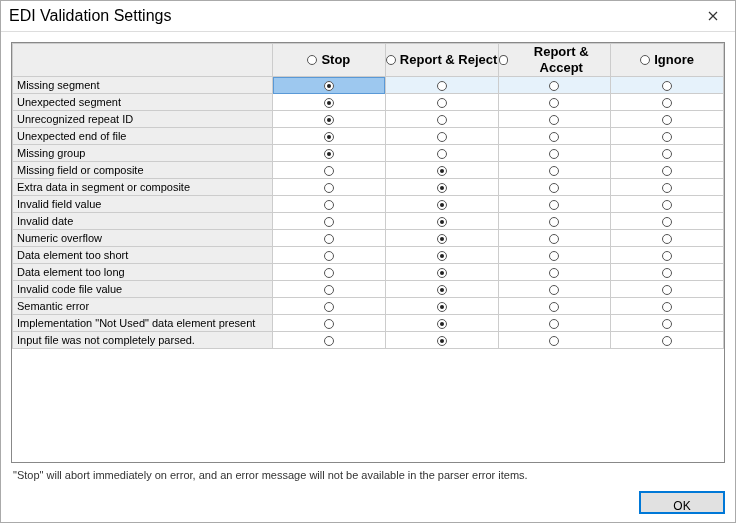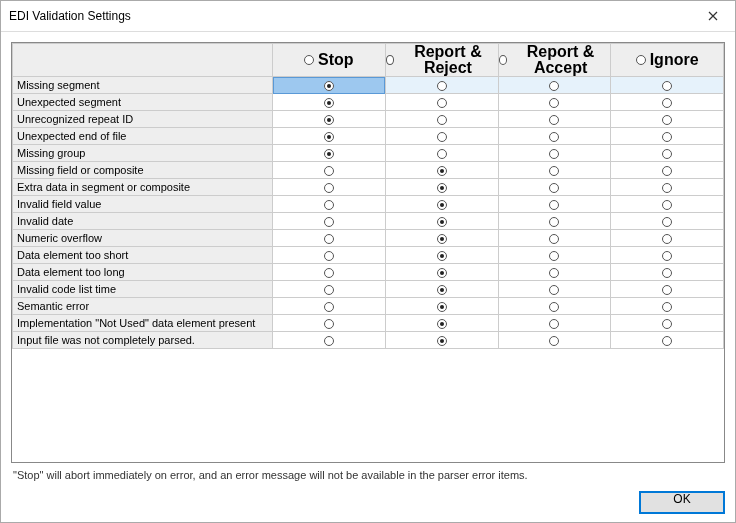--- a/index.html
+++ b/index.html
@@ -24,21 +24,21 @@
   }
   .titlebar {
     height: 30px;
     display: flex;
     align-items: center;
     justify-content: space-between;
     padding-left: 8px;
     border-bottom: 1px solid #ddd;
   }
   .titlebar .title {
-    font-size: 12px;
+    font-size: 16px;
   }
   .close-btn {
     width: 45px;
     height: 30px;
     display: flex;
     align-items: center;
     justify-content: center;
     font-family: Arial, sans-serif;
     font-size: 14px;
     color: #333;
@@ -65,21 +65,21 @@
   th, td {
     border: 1px solid #ccc;
     padding: 0;
     height: 16px;
     line-height: 16px;
     vertical-align: middle;
   }
   thead th {
     background: #eee;
     font-weight: bold;
-    font-size: 16px;
+    font-size: 13px;
     text-align: center;
     height: 18px;
   }
   thead th.blank { background: #eee; }
   thead th .hdr-wrap {
     display: inline-flex;
     align-items: center;
     gap: 4px;
   }
   tbody td.row-label {
@@ -132,21 +132,21 @@
     gap: 8px;
     padding: 10px 0 0 0;
   }
   .btn {
     min-width: 86px;
     height: 23px;
     border: 1px solid #adadad;
     background: #e1e1e1;
     font-size: 12px;
     display: flex;
-    align-items: flex-start;
+    align-items: flex-end;
     justify-content: center;
     box-sizing: border-box;
   }
   .btn.default {
     border: 1px solid #0078d7;
     outline: 1px solid #0078d7;
     outline-offset: -2px;
   }
   .filler {
     height: 100%;
@@ -279,21 +279,21 @@
               <td class="cell"><span class="radio"></span></td>
             </tr>
             <tr>
               <td class="row-label">Data element too long</td>
               <td class="cell"><span class="radio"></span></td>
               <td class="cell"><span class="radio filled"></span></td>
               <td class="cell"><span class="radio"></span></td>
               <td class="cell"><span class="radio"></span></td>
             </tr>
             <tr>
-              <td class="row-label">Invalid code list time</td>
+              <td class="row-label">Invalid code file value</td>
               <td class="cell"><span class="radio"></span></td>
               <td class="cell"><span class="radio filled"></span></td>
               <td class="cell"><span class="radio"></span></td>
               <td class="cell"><span class="radio"></span></td>
             </tr>
             <tr>
               <td class="row-label">Semantic error</td>
               <td class="cell"><span class="radio"></span></td>
               <td class="cell"><span class="radio filled"></span></td>
               <td class="cell"><span class="radio"></span></td>

